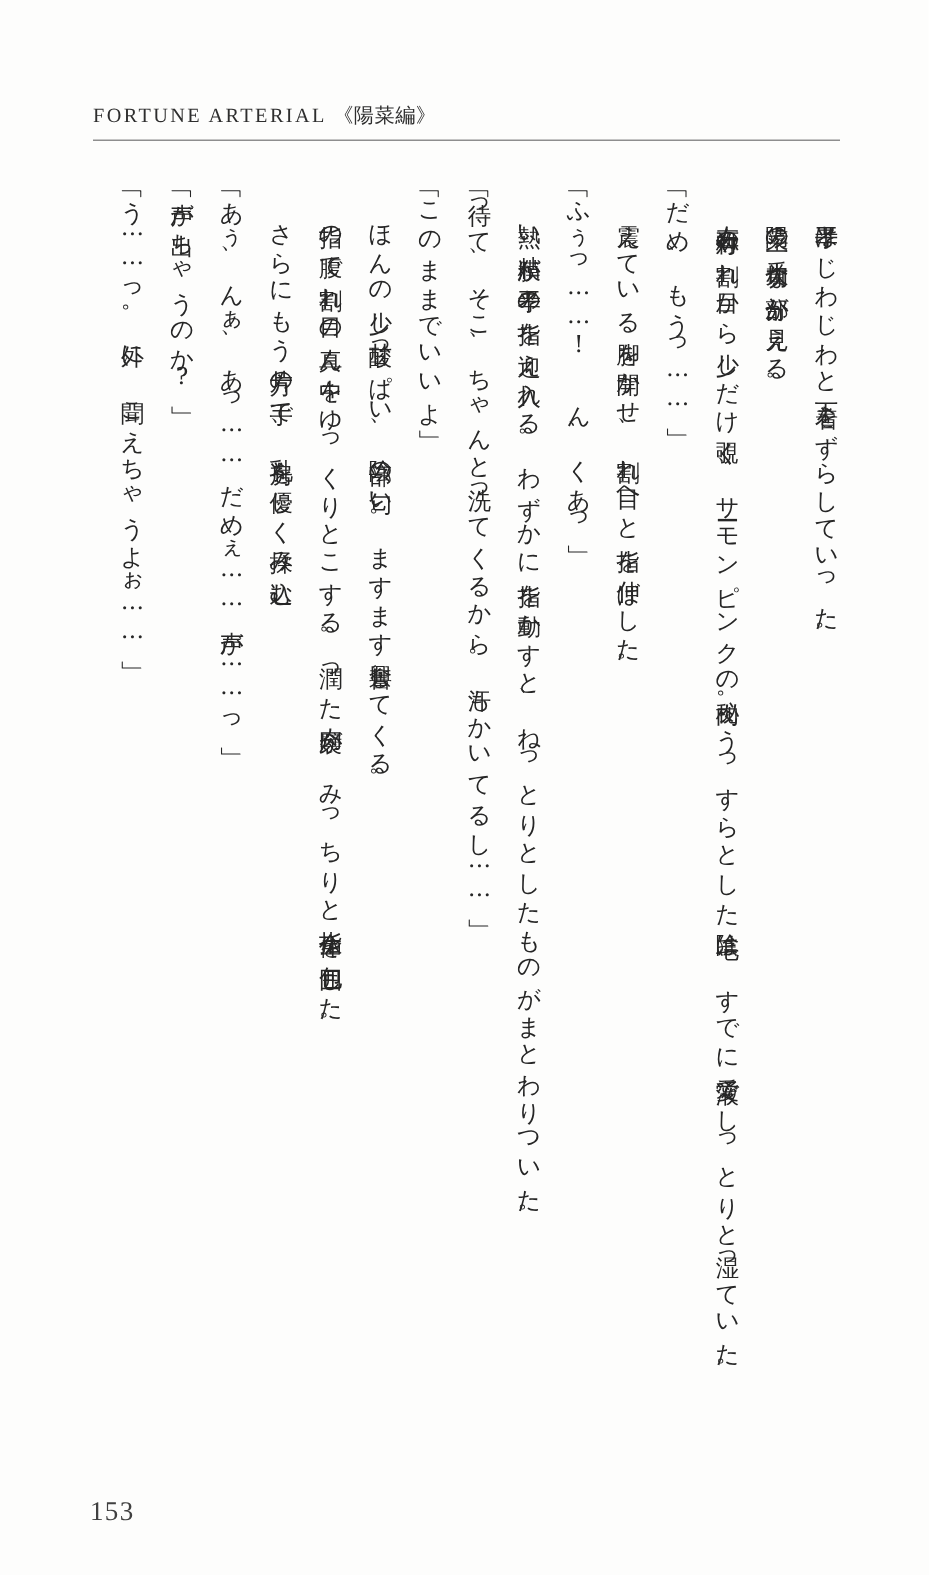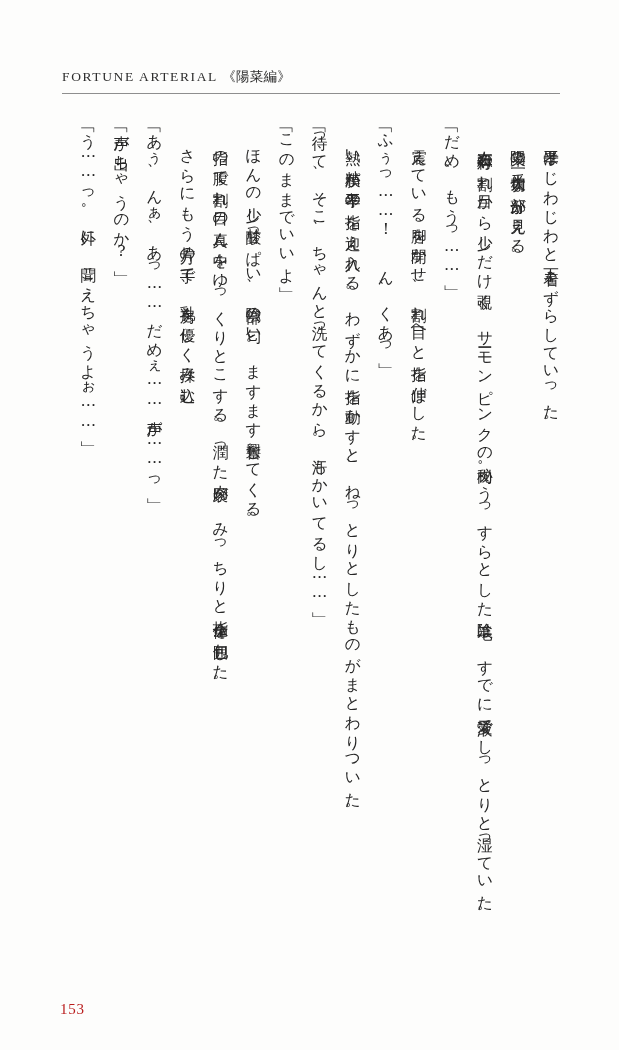--- a/index.html
+++ b/index.html
@@ -76,23 +76,23 @@
   }
   .body-text p.dialogue {
     text-indent: 0;
   }
 
   .folio {
     position: absolute;
     left: 60px;
     bottom: 32px;
     font-family: "Liberation Serif", "DejaVu Serif", serif;
-    font-size: 15px;
+    font-size: 18px;
     letter-spacing: 0.05em;
-    color: #b91c1c;
+    color: #404040;
   }
 </style>
 </head>
 <body>
 
 <div class="page">
 
   <div class="running-head">
     <span class="series">FORTUNE ARTERIAL</span>
     <span class="chapter">《陽菜編》</span>

